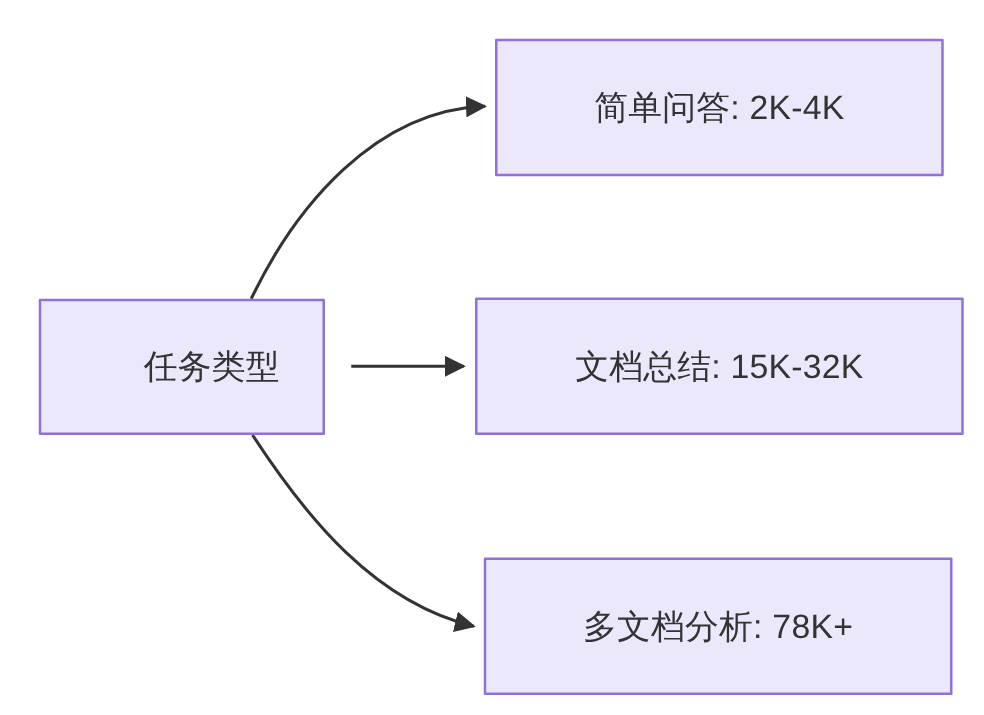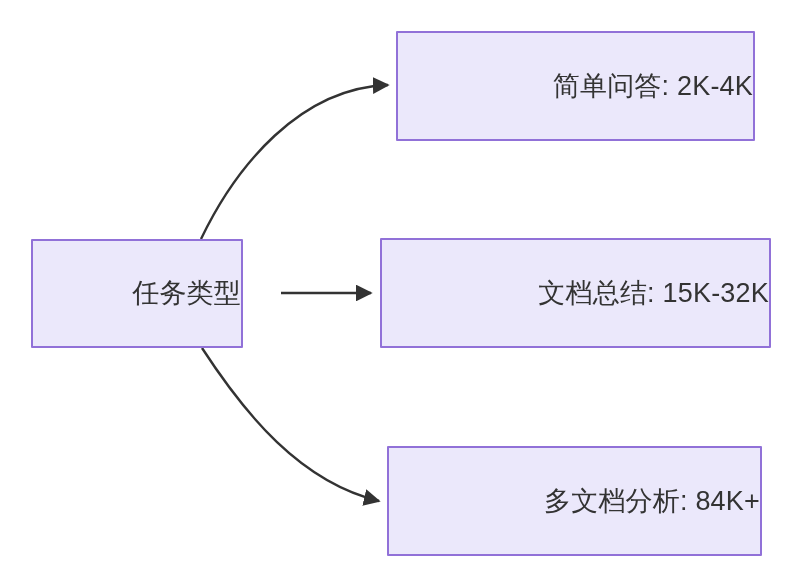--- a/index.html
+++ b/index.html
@@ -27,36 +27,36 @@
     pointer-events: none;
   }
   .flow-node {
     position: absolute;
     box-sizing: border-box;
     background: #ebe8fb;
     border: 2px solid #9171d8;
     border-radius: 1px;
     display: flex;
     align-items: center;
-    justify-content: flex-end;
+    justify-content: center;
     z-index: 2;
   }
   .flow-node-label {
     color: #333333;
     font-size: 27px;
     line-height: 1.2;
     letter-spacing: 0.2px;
     white-space: nowrap;
     text-align: center;
   }
   
   #node-root {
     left: 31px;
     top: 239px;
-    width: 212px;
+    width: 229px;
     height: 109px;
     padding-left: 48px;
   }
   
   #node-simple-qa {
     left: 396px;
     top: 31px;
     width: 359px;
     height: 110px;
   }
@@ -98,16 +98,16 @@
 
   <div id="node-simple-qa" class="flow-node">
     <span class="flow-node-label">简单问答: 2K-4K</span>
   </div>
 
   <div id="node-doc-summary" class="flow-node">
     <span class="flow-node-label">文档总结: 15K-32K</span>
   </div>
 
   <div id="node-multi-doc" class="flow-node">
-    <span class="flow-node-label">多文档分析: 84K+</span>
+    <span class="flow-node-label">多文档分析: 78K+</span>
   </div>
 
 </div>
 
 </body></html>

